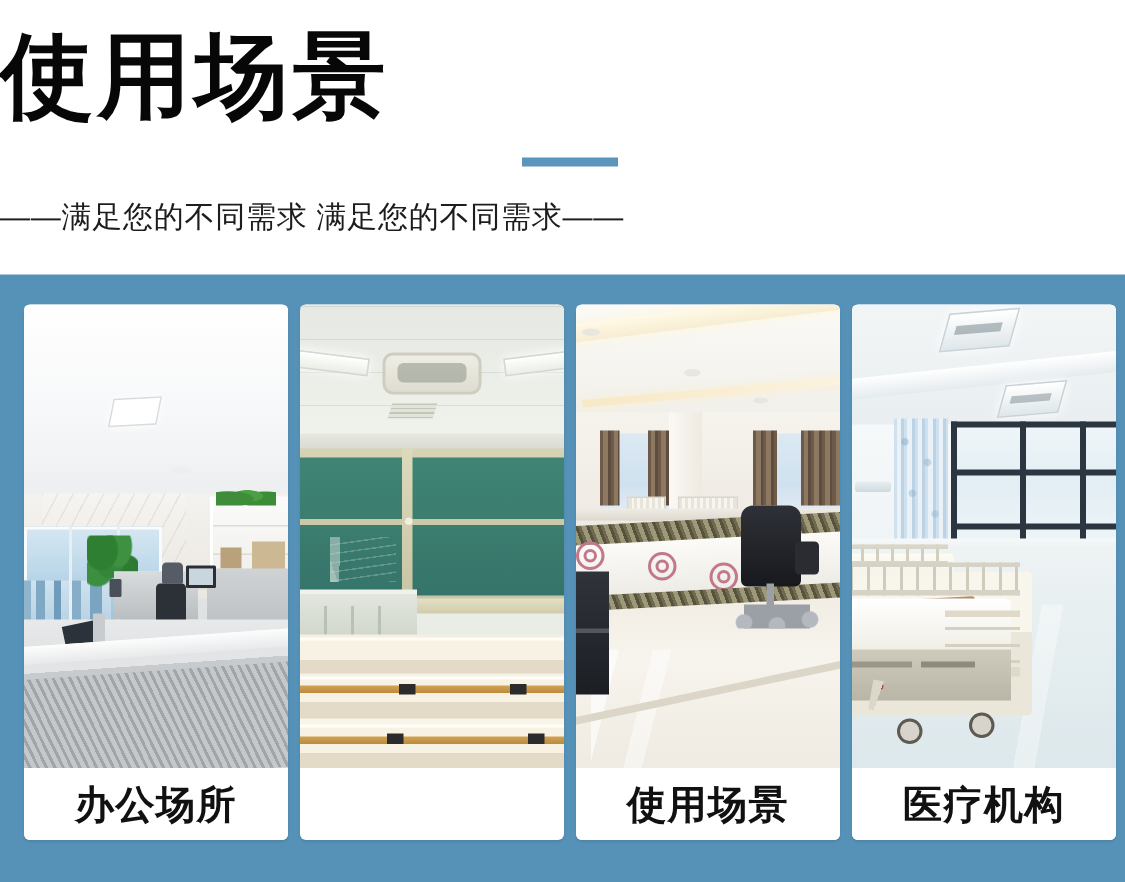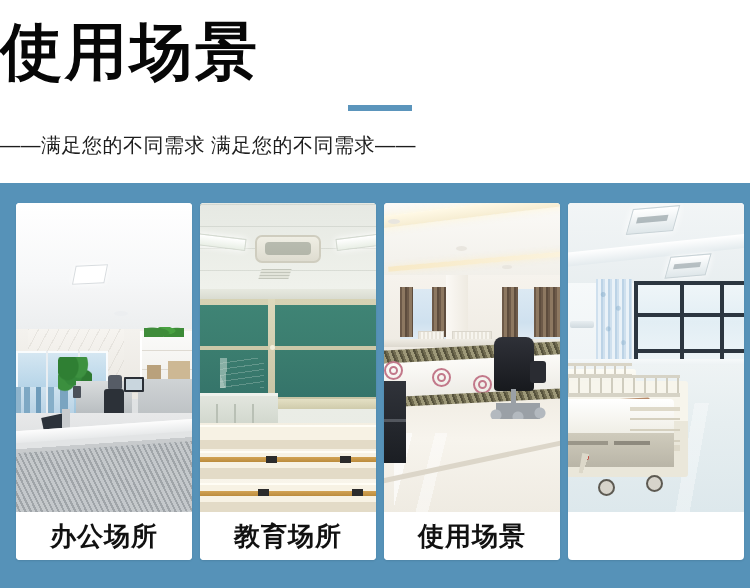--- a/index.html
+++ b/index.html
@@ -721,21 +721,20 @@
           <div class="cl-desk d1"></div>
           <div class="cl-desk d2"></div>
           <div class="cl-bar b1"></div>
           <div class="cl-clip k1"></div>
           <div class="cl-clip k2"></div>
           <div class="cl-desk d3"></div>
           <div class="cl-bar b2"></div>
           <div class="cl-clip k3"></div>
           <div class="cl-clip k4"></div>
         </div>
-        <div class="scene-label">教育场所</div>
       </div>
 
       <div class="scene-card">
         <div class="scene-photo ph-bank">
           <div class="bk-ceiling"></div>
           <div class="bk-cove"></div>
           <div class="bk-cove2"></div>
           <div class="bk-downlight l1"></div>
           <div class="bk-downlight l2"></div>
           <div class="bk-downlight l3"></div>
@@ -799,18 +798,19 @@
           <div class="hp-bed-rail2"></div>
           <div class="hp-bed-under">
               <i></i>
               <i></i>
             </div>
           <div class="hp-bed-red"></div>
           <div class="hp-bed-leg"></div>
           <div class="hp-caster w1"></div>
           <div class="hp-caster w2"></div>
         </div>
+        <div class="scene-label">医疗机构</div>
       </div>
 
     </div>
   </div>
 
 </div>
 
 </body></html>

